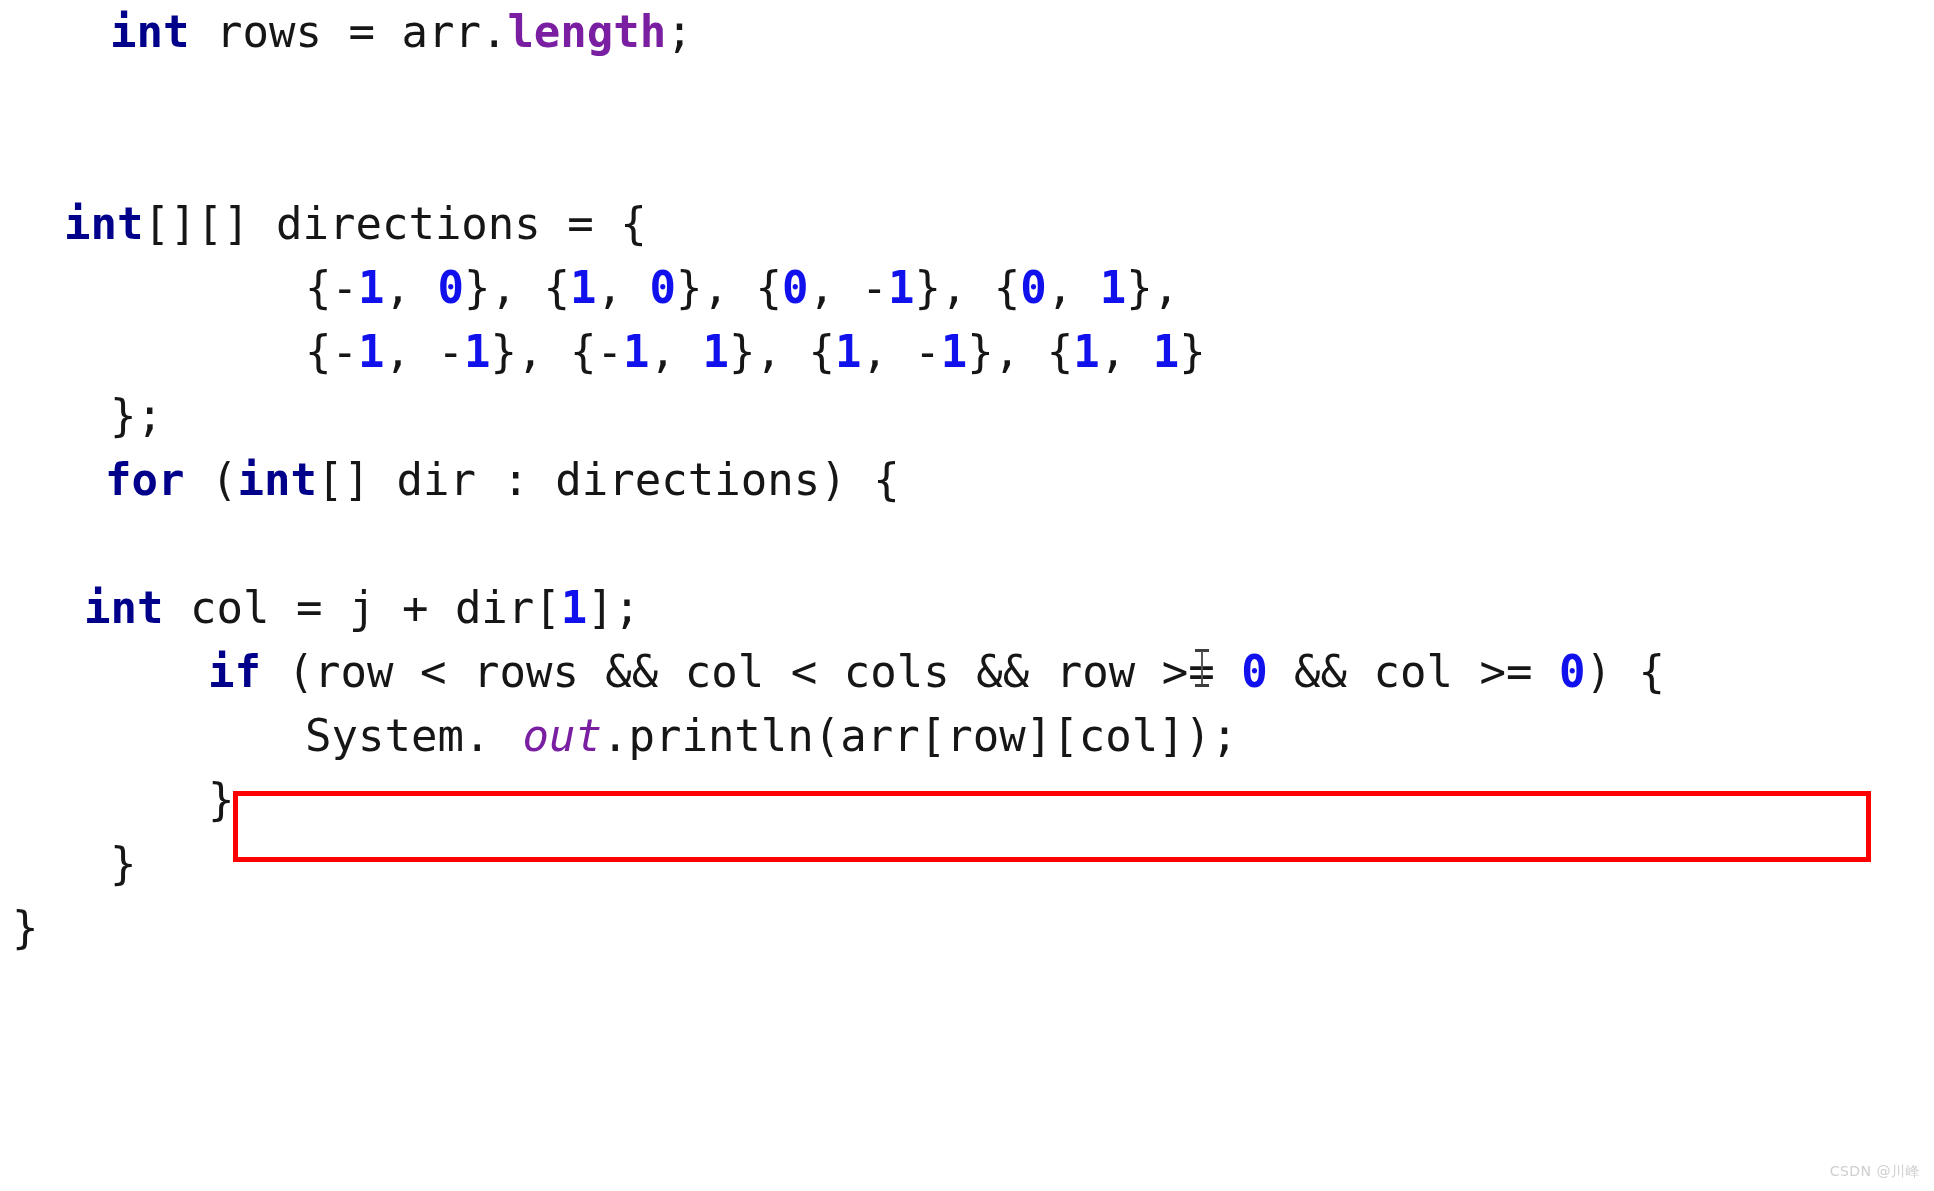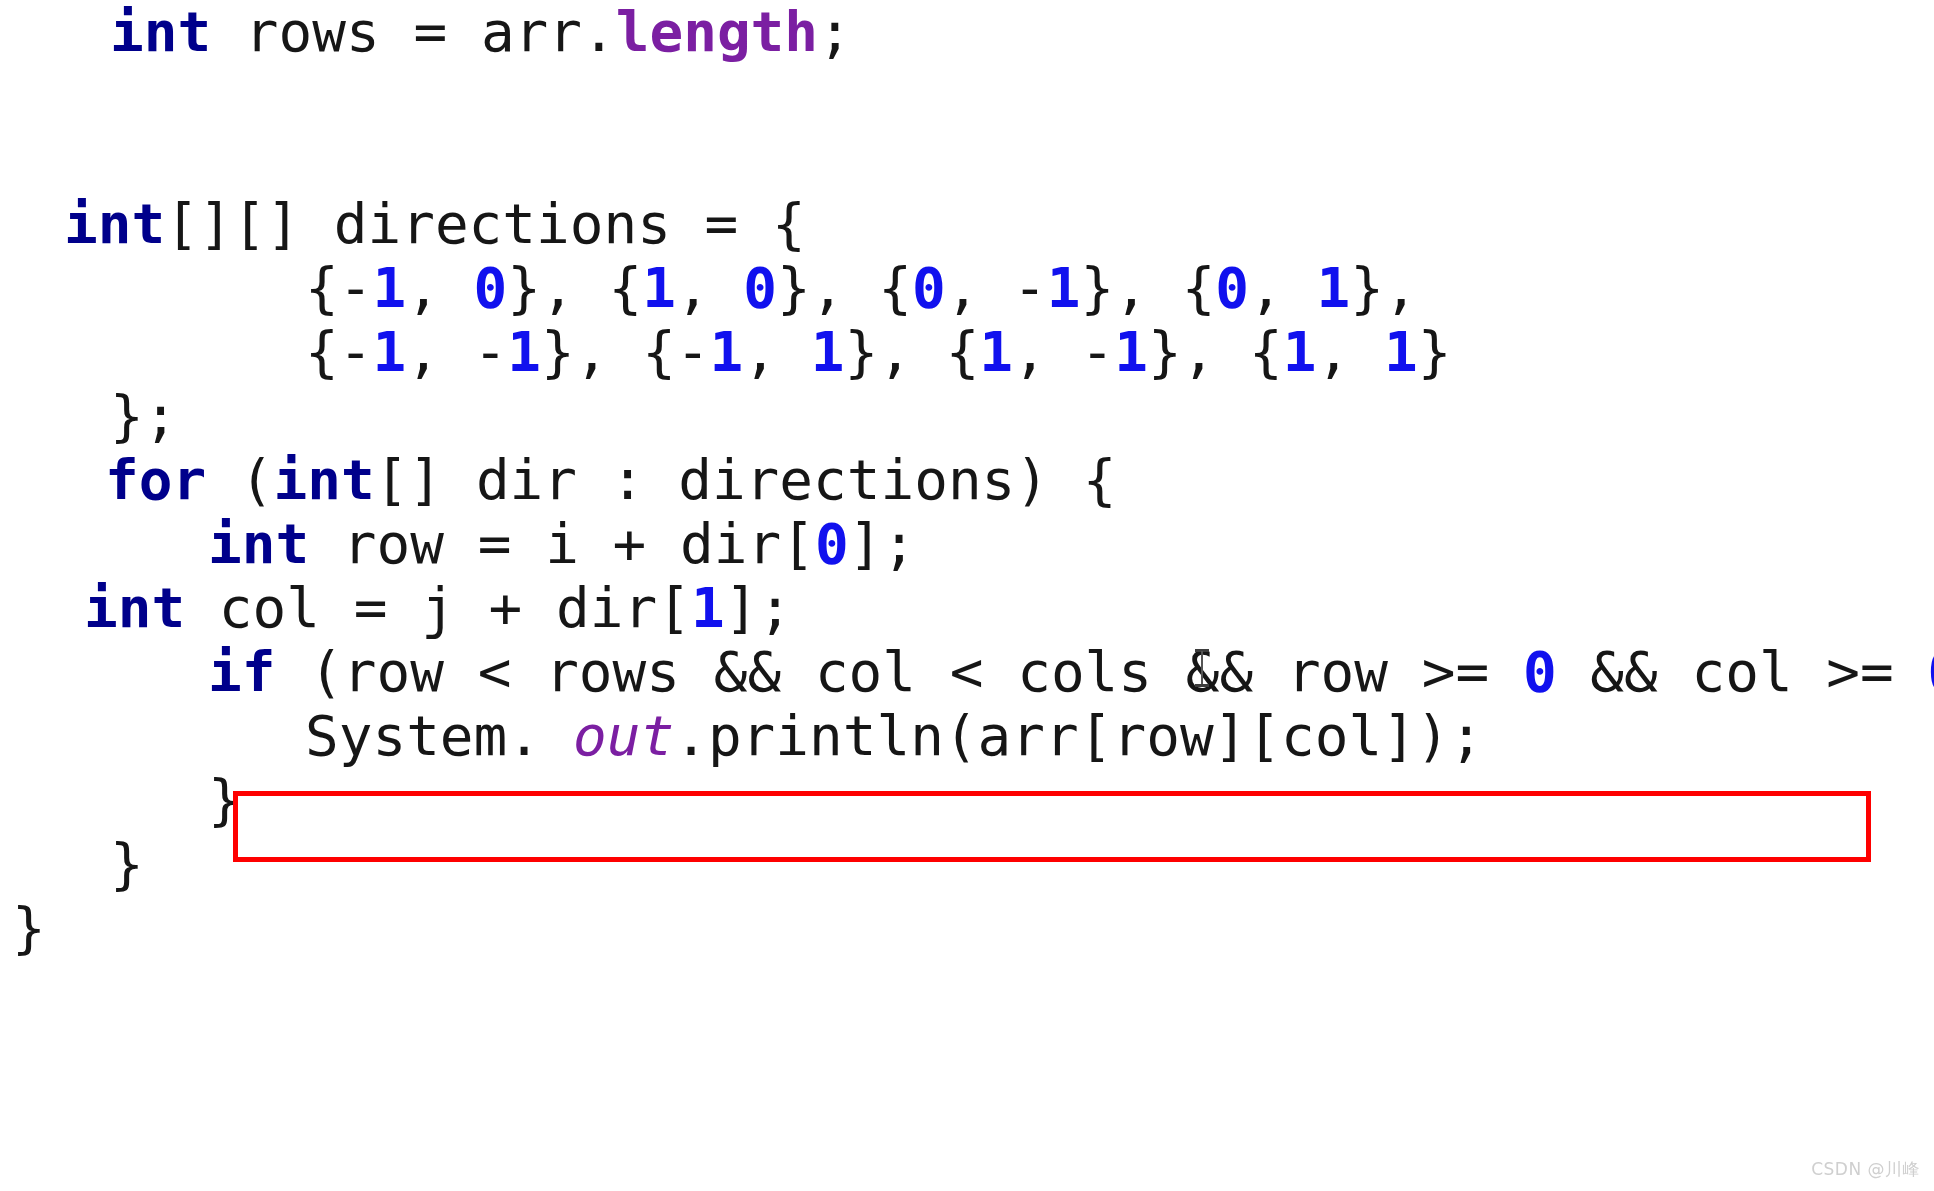--- a/index.html
+++ b/index.html
@@ -21,21 +21,21 @@
     top: 0;
     width: 1934px;
     height: 1191px;
   }
 
   .code-line {
     position: absolute;
     left: 0;
     white-space: pre;
     font-family: "DejaVu Sans Mono", "Liberation Mono", monospace;
-    font-size: 56px;
+    font-size: 44px;
     line-height: 52px;
     color: #161616;
     letter-spacing: 0px;
   }
 
   
   .tok-kw    { color: #00008b; font-weight: bold; }
   .tok-num   { color: #1111ee; font-weight: bold; }
   .tok-field { color: #7b1fa2; font-weight: bold; }
   .tok-static{ color: #7b1fa2; font-weight: normal; font-style: italic; margin-left: 32px; }
@@ -79,37 +79,36 @@
   }
   #text-cursor .ib-cap.top { top: 1px; }
   #text-cursor .ib-cap.bot { top: 36px; }
 
   
   #watermark {
     position: absolute;
     right: 14px;
     bottom: 10px;
     font-family: "DejaVu Sans", "Liberation Sans", sans-serif;
-    font-size: 17px;
+    font-size: 14px;
     color: #cfcfcf;
     letter-spacing: 0.5px;
     white-space: nowrap;
   }
 </style>
 </head>
 <body style="background: rgb(255, 255, 255);">
 
 <div id="code-listing">
     <div class="code-line" id="line-rows" style="top: 6px; padding-left: 110px;"><span class="tok-kw">int</span><span class="tok-plain"> rows = arr.</span><span class="tok-field">length</span><span class="tok-plain">;</span></div>
     <div class="code-line" id="line-directions-decl" style="top: 198px; padding-left: 64px;"><span class="tok-kw">int</span><span class="tok-plain">[][] directions = {</span></div>
     <div class="code-line" id="line-directions-row1" style="top: 262px; padding-left: 305px;"><span class="tok-plain">{-</span><span class="tok-num">1</span><span class="tok-plain">, </span><span class="tok-num">0</span><span class="tok-plain">}, {</span><span class="tok-num">1</span><span class="tok-plain">, </span><span class="tok-num">0</span><span class="tok-plain">}, {</span><span class="tok-num">0</span><span class="tok-plain">, -</span><span class="tok-num">1</span><span class="tok-plain">}, {</span><span class="tok-num">0</span><span class="tok-plain">, </span><span class="tok-num">1</span><span class="tok-plain">},</span></div>
     <div class="code-line" id="line-directions-row2" style="top: 326px; padding-left: 305px;"><span class="tok-plain">{-</span><span class="tok-num">1</span><span class="tok-plain">, -</span><span class="tok-num">1</span><span class="tok-plain">}, {-</span><span class="tok-num">1</span><span class="tok-plain">, </span><span class="tok-num">1</span><span class="tok-plain">}, {</span><span class="tok-num">1</span><span class="tok-plain">, -</span><span class="tok-num">1</span><span class="tok-plain">}, {</span><span class="tok-num">1</span><span class="tok-plain">, </span><span class="tok-num">1</span><span class="tok-plain">}</span></div>
     <div class="code-line" id="line-close-array" style="top: 390px; padding-left: 110px;"><span class="tok-plain">};</span></div>
     <div class="code-line" id="line-for" style="top: 454px; padding-left: 105px;"><span class="tok-kw">for</span><span class="tok-plain"> (</span><span class="tok-kw">int</span><span class="tok-plain">[] dir : directions) {</span></div>
-    <div class="code-line" id="line-row" style="top: 518px; padding-left: 208px;"><span class="tok-kw">int</span><span class="tok-plain"> row = i + dir[</span><span class="tok-num">0</span><span class="tok-plain">];</span></div>
     <div class="code-line" id="line-col" style="top: 582px; padding-left: 84px;"><span class="tok-kw">int</span><span class="tok-plain"> col = j + dir[</span><span class="tok-num">1</span><span class="tok-plain">];</span></div>
     <div class="code-line" id="line-if" style="top: 646px; padding-left: 208px;"><span class="tok-kw">if</span><span class="tok-plain"> (row &lt; rows &amp;&amp; col &lt; cols &amp;&amp; row &gt;= </span><span class="tok-num">0</span><span class="tok-plain"> &amp;&amp; col &gt;= </span><span class="tok-num">0</span><span class="tok-plain">) {</span></div>
     <div class="code-line" id="line-println" style="top: 710px; padding-left: 305px;"><span class="tok-plain">System.</span><span class="tok-static">out</span><span class="tok-plain">.println(arr[row][col]);</span></div>
     <div class="code-line" id="line-close-if" style="top: 774px; padding-left: 208px;"><span class="tok-plain">}</span></div>
     <div class="code-line" id="line-close-for" style="top: 838px; padding-left: 110px;"><span class="tok-plain">}</span></div>
     <div class="code-line" id="line-close-method" style="top: 902px; padding-left: 12px;"><span class="tok-plain">}</span></div>
   </div>
 
 <div id="if-highlight-box" style="left: 233px; top: 791px; width: 1638px; height: 71px; border-color: rgb(254, 0, 0); border-width: 5px;"></div>
 

